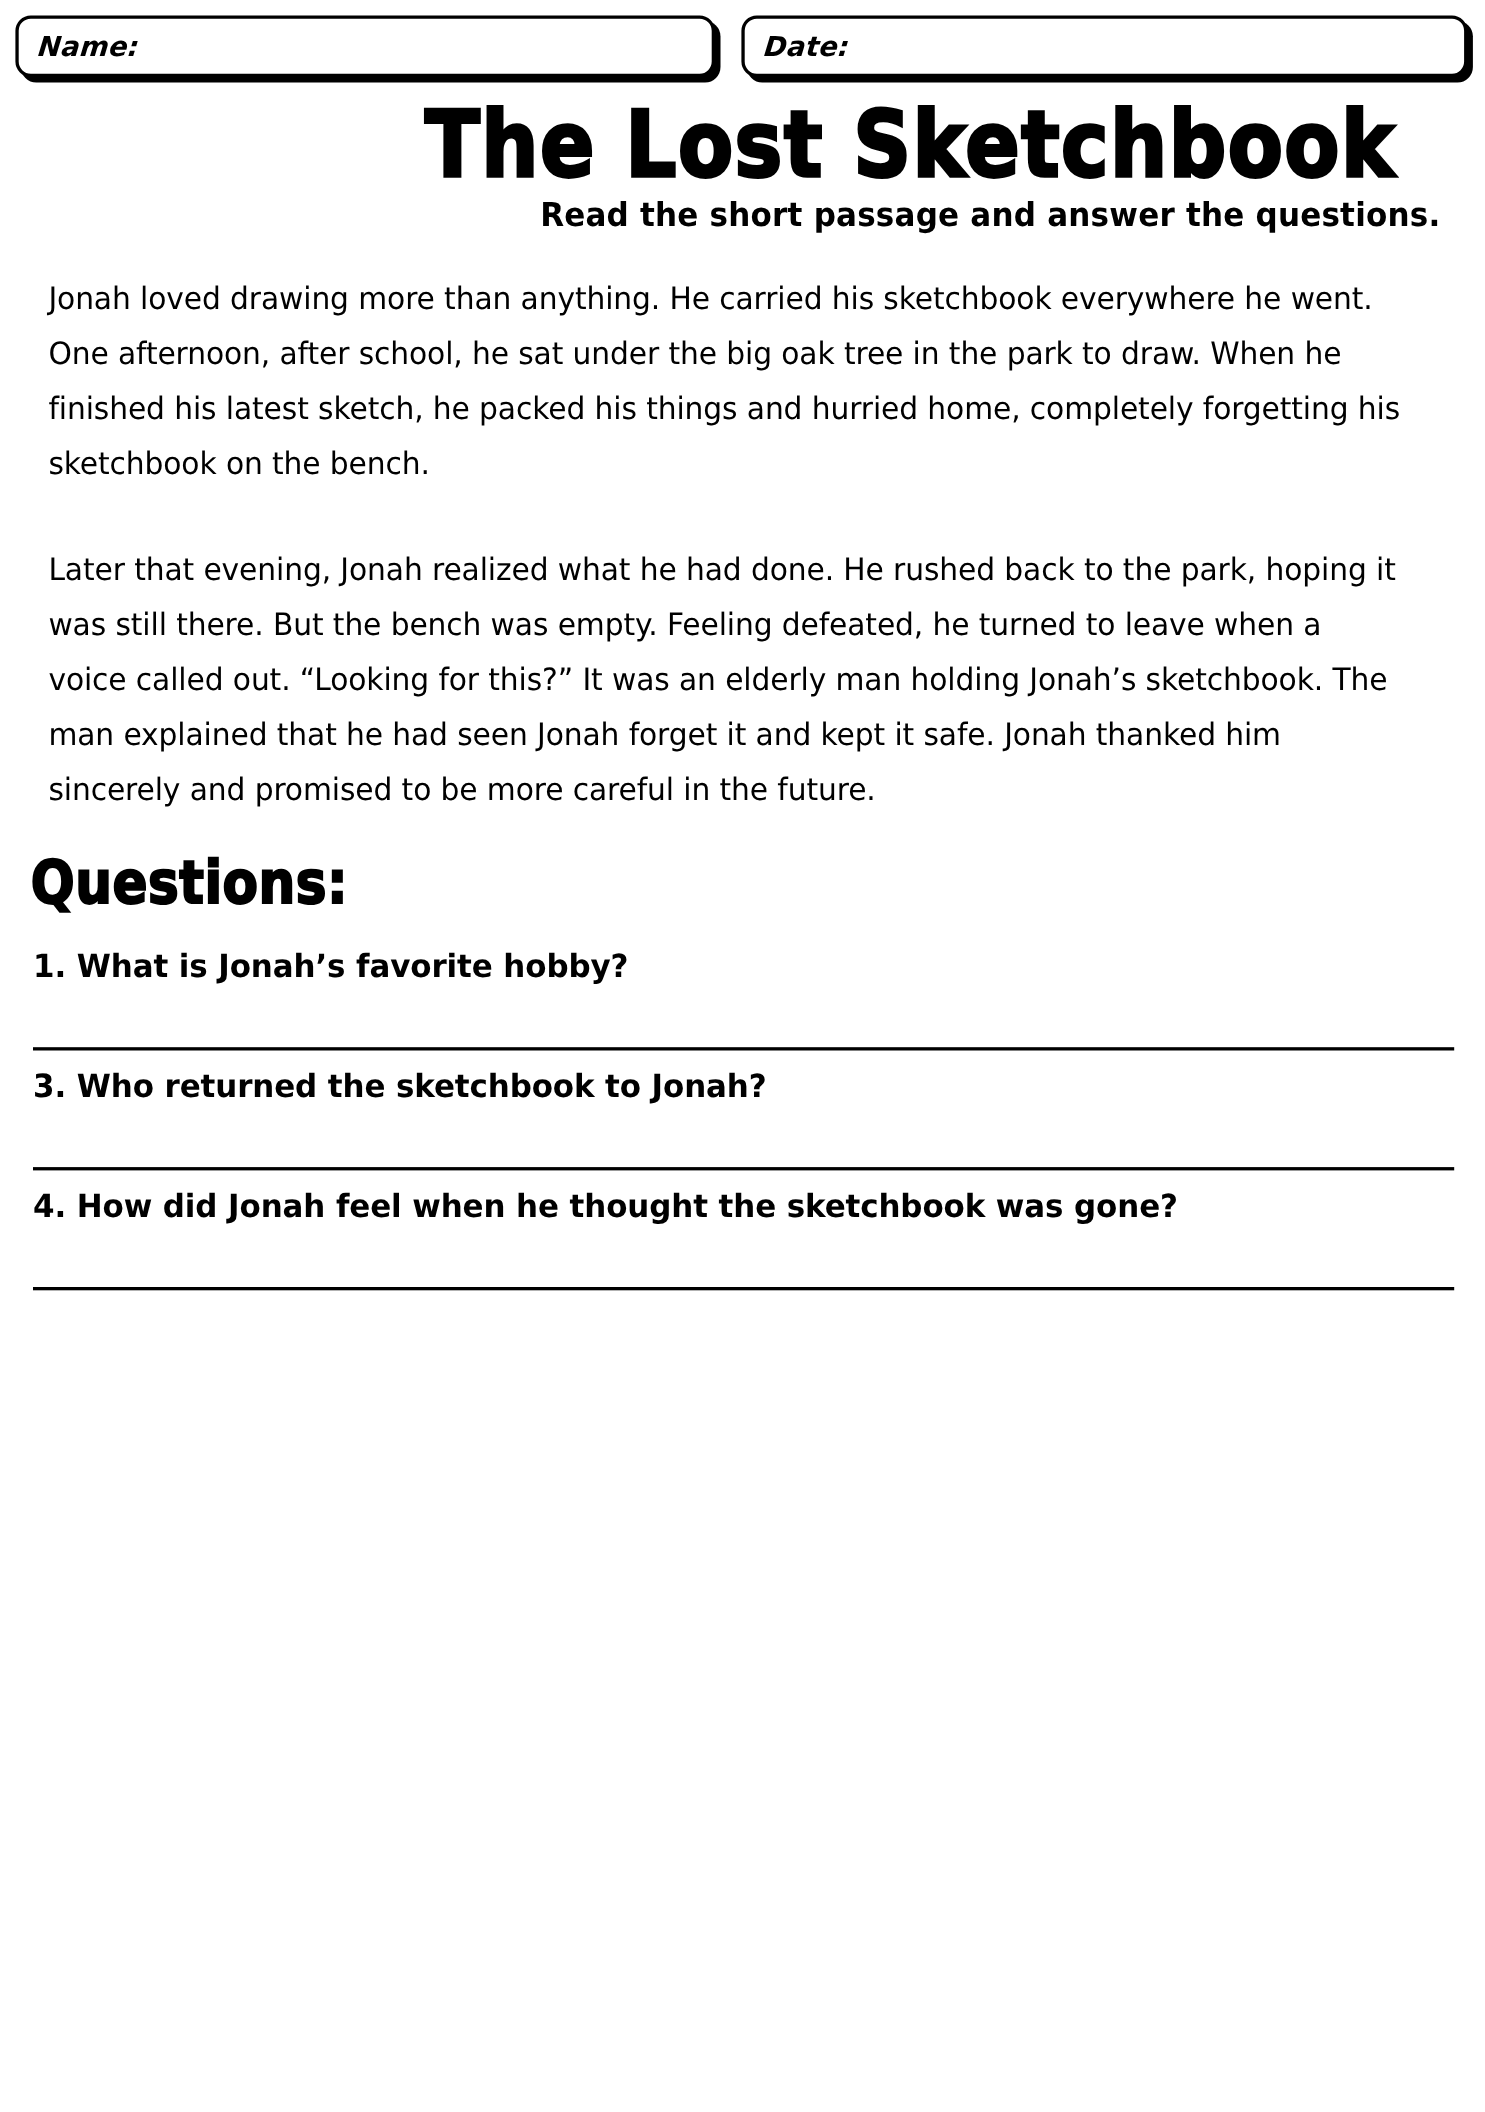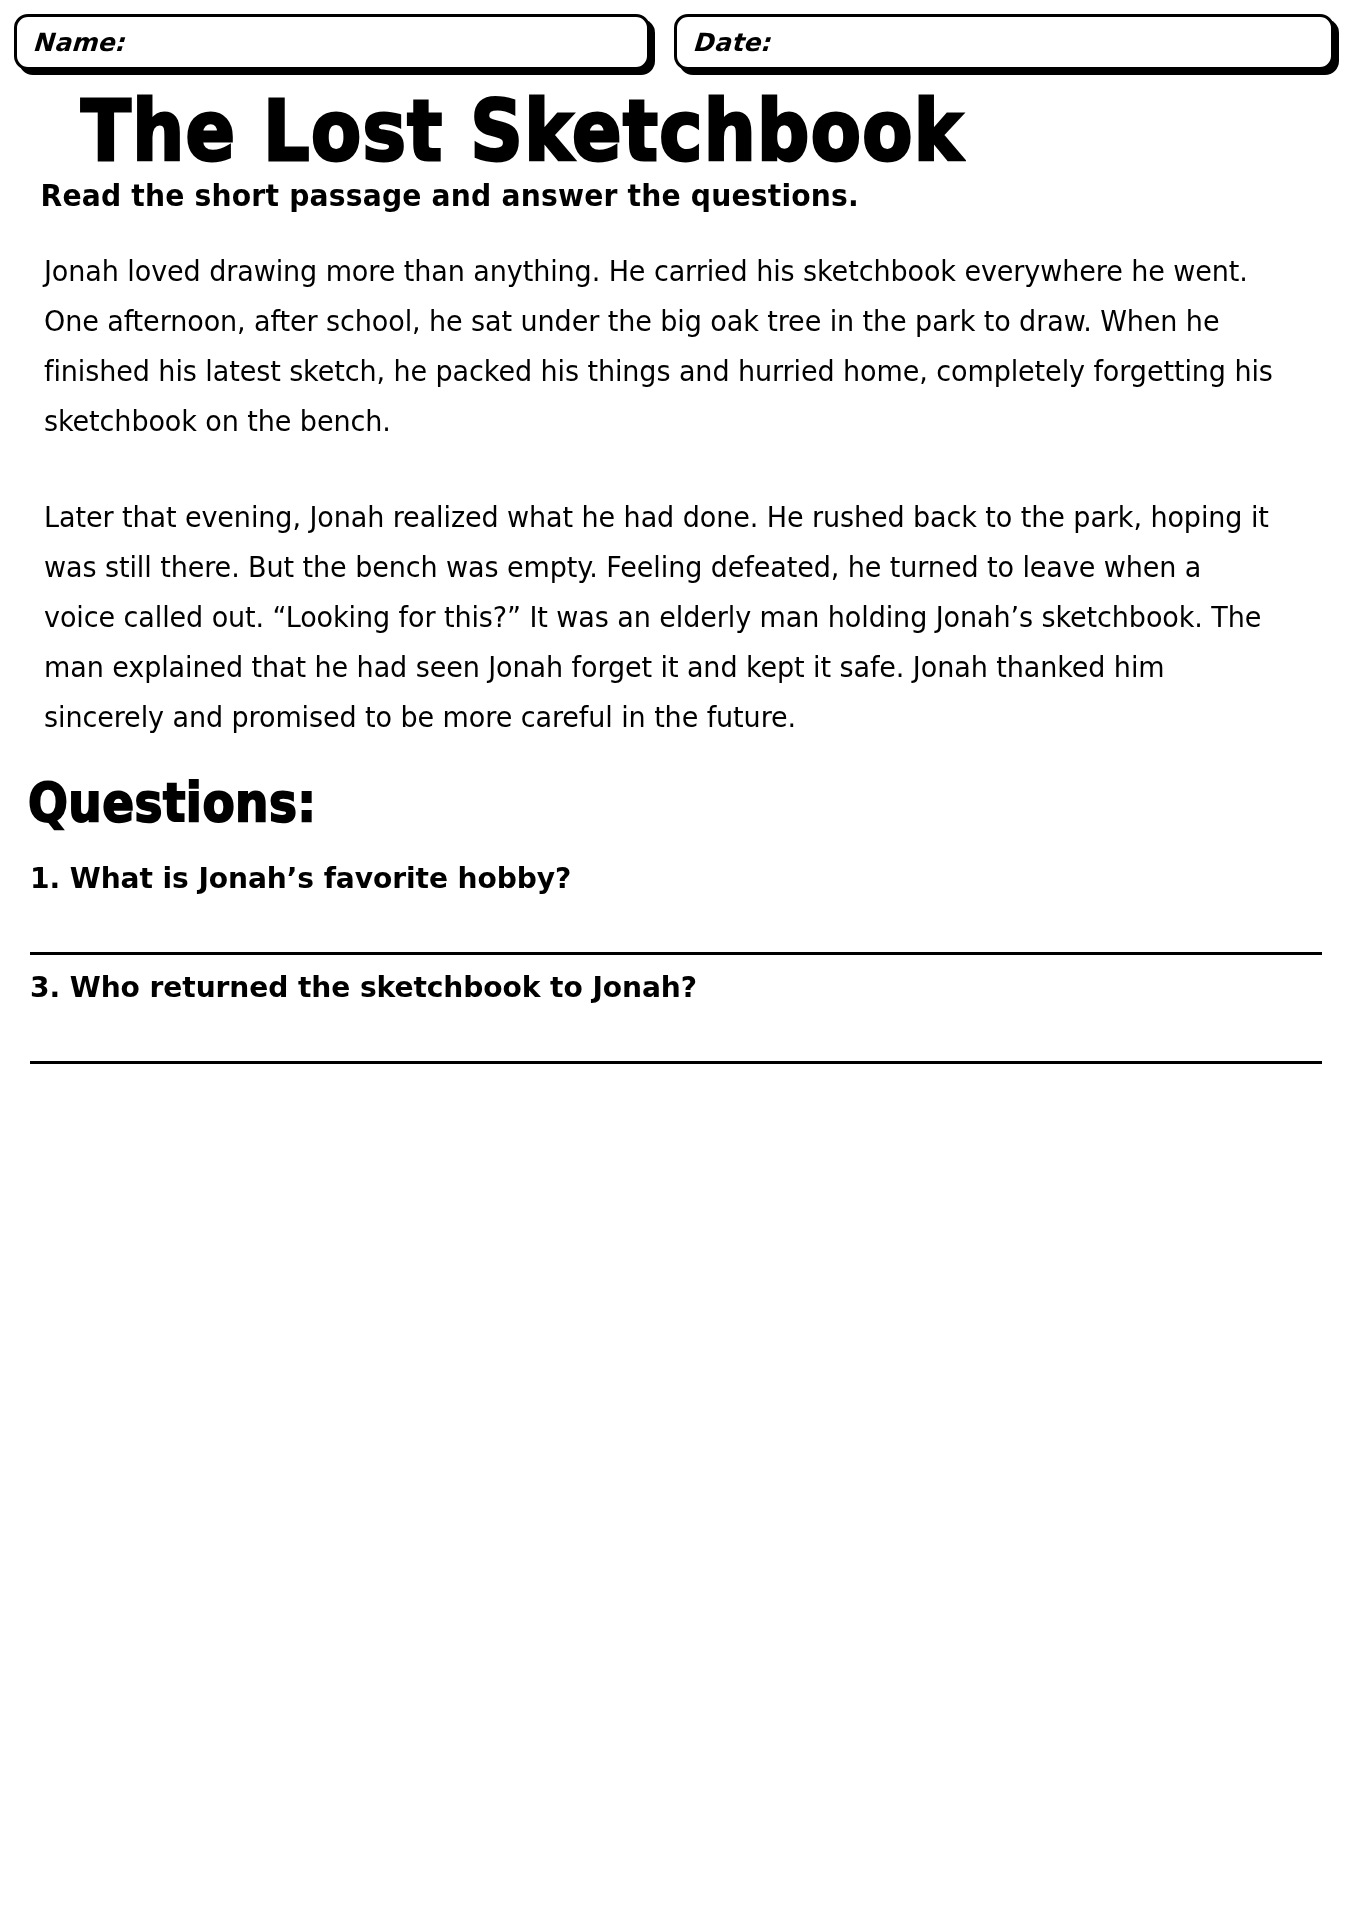--- a/index.html
+++ b/index.html
@@ -54,21 +54,21 @@
     font-weight: 700;
     font-size: 25px;
     letter-spacing: 0.2px;
     line-height: 1;
     color: #000;
     transform: skewX(-6deg);
   }
 
   
   .title-wrap {
-    text-align: left;
+    text-align: right;
     margin-top: 22px;
   }
   .main-title {
     font-family: "DejaVu Sans", sans-serif;
     font-weight: 700;
     font-size: 83px;
     line-height: 0.96;
     letter-spacing: 1.5px;
     color: #000;
     transform: scaleX(0.88);
@@ -171,15 +171,19 @@
 
   <div class="q-list">
     <div class="q-item">
       <div class="q-text">1. What is Jonah’s favorite hobby?</div>
       <div class="answer-line"></div>
     </div>
     <div class="q-item">
       <div class="q-text">3. Who returned the sketchbook to Jonah?</div>
       <div class="answer-line"></div>
     </div>
+    <div class="q-item">
+      <div class="q-text">4. How did Jonah feel when he thought the sketchbook was gone?</div>
+      <div class="answer-line"></div>
+    </div>
   </div>
 
 </div>
 
 </body></html>

